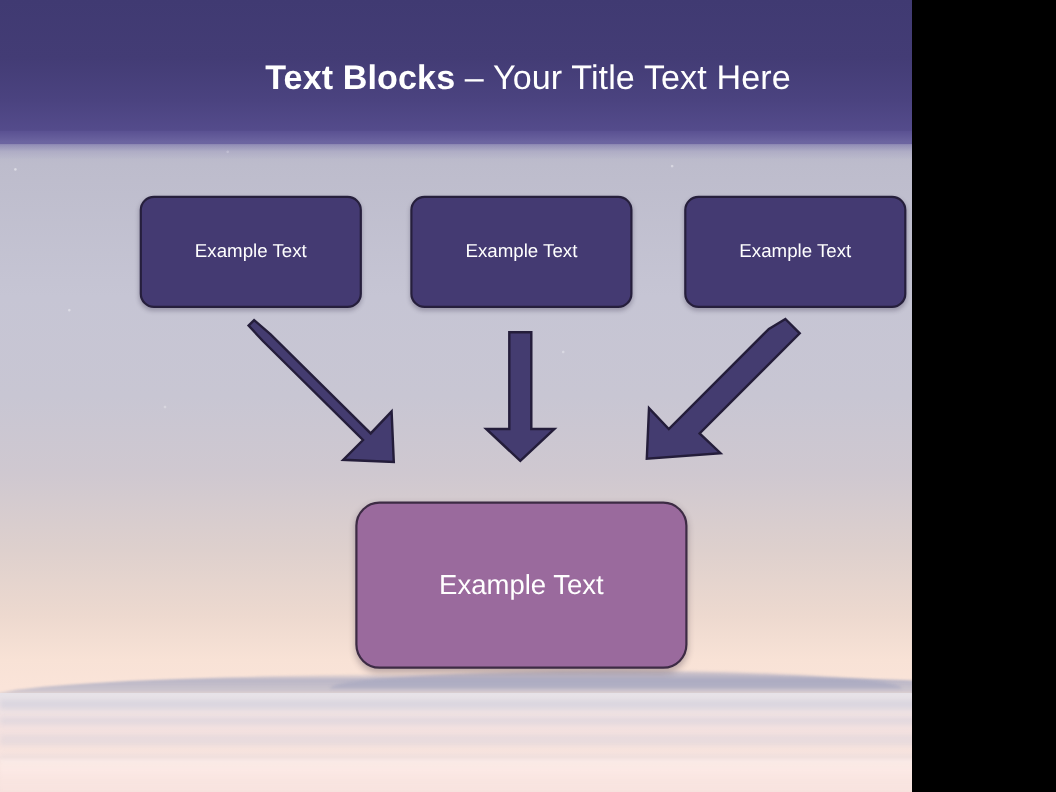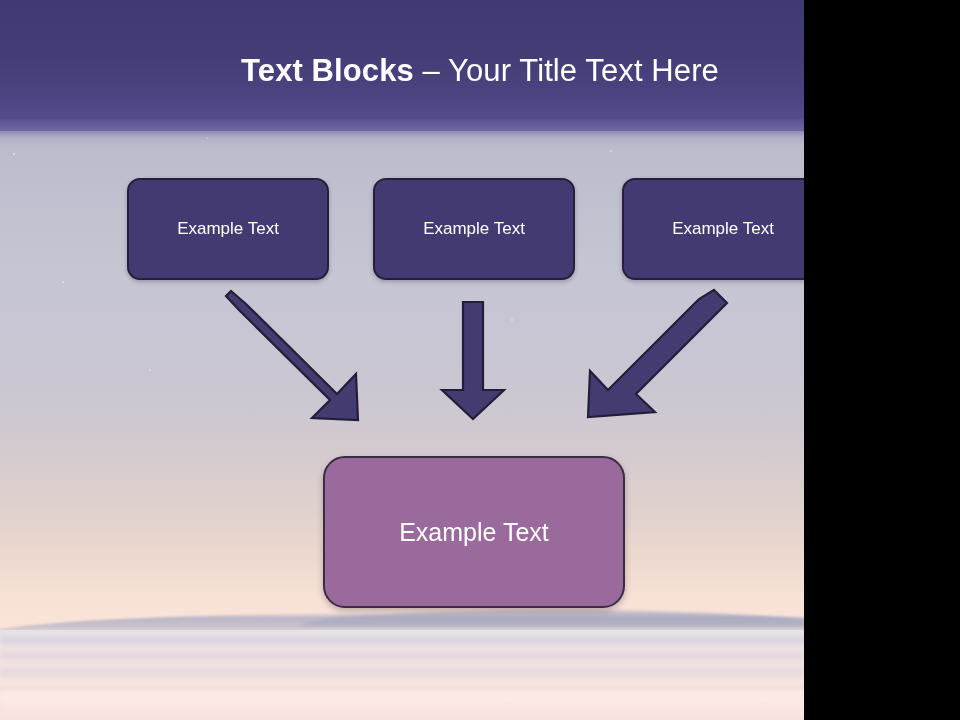--- a/index.html
+++ b/index.html
@@ -9,20 +9,21 @@
     background: #000;
   }
   #slide {
     position: relative;
     width: 804px;
     height: 720px;
     overflow: hidden;
     font-family: "Liberation Sans", sans-serif;
     background: #c6c5d4;
     user-select: none;
+    padding-left: 25px;
   }
 
   
   .sky {
     position: absolute;
     inset: 0;
     background: linear-gradient(to bottom,
         #6a61a0 0px,
         #8b85b2 24px,
         #a8a5c0 70px,

